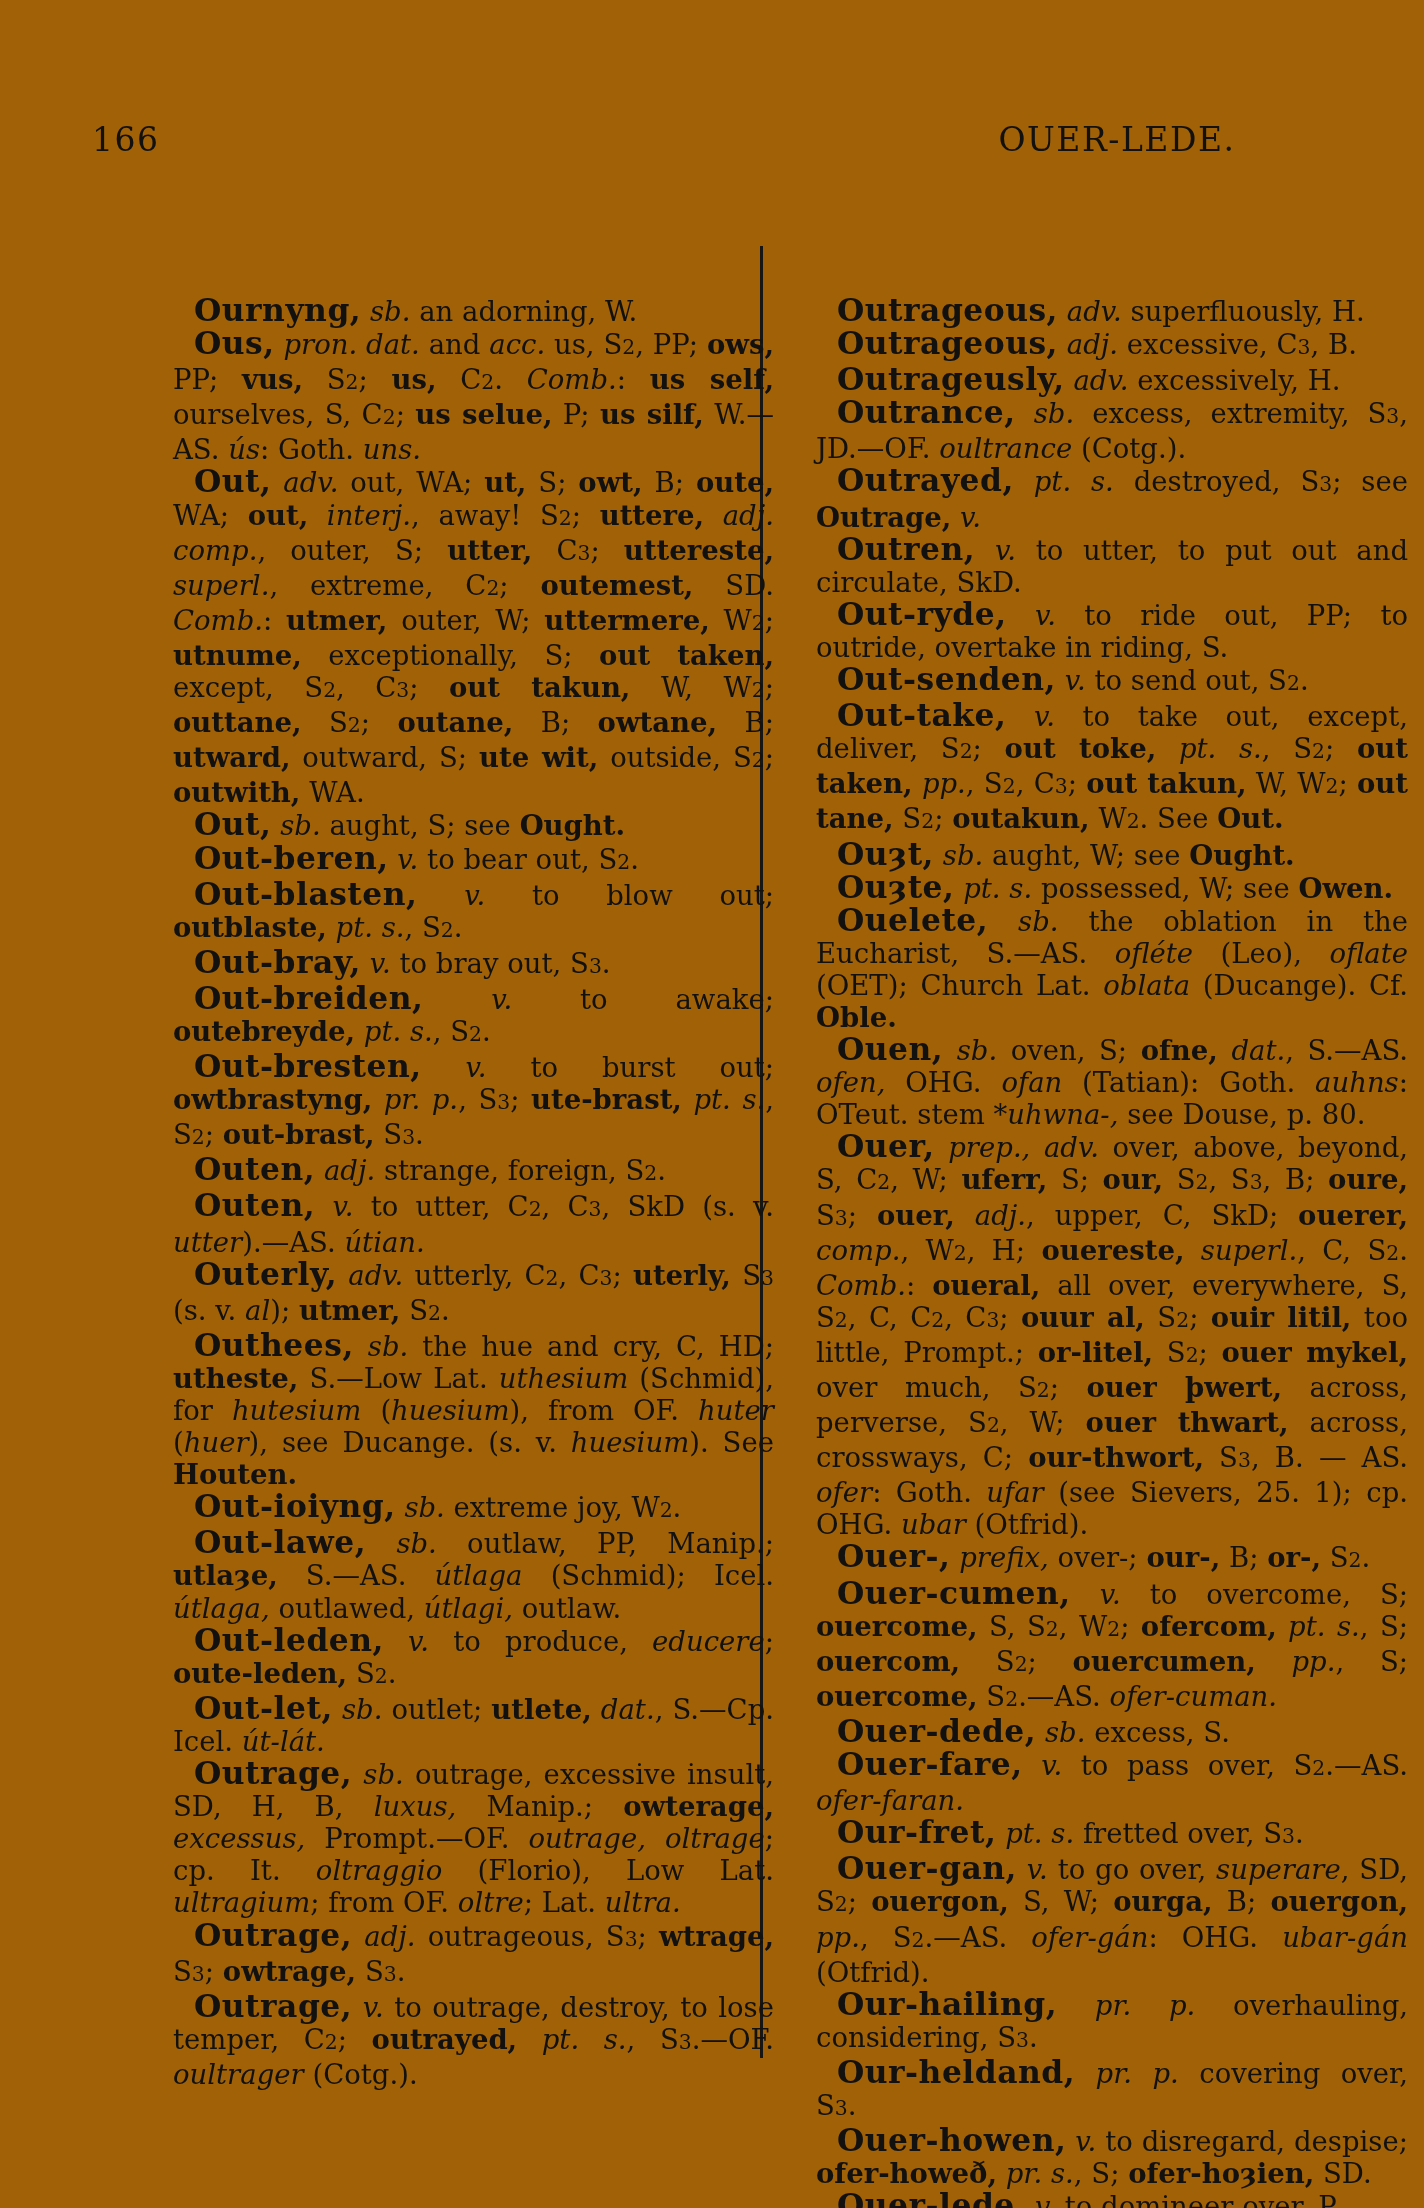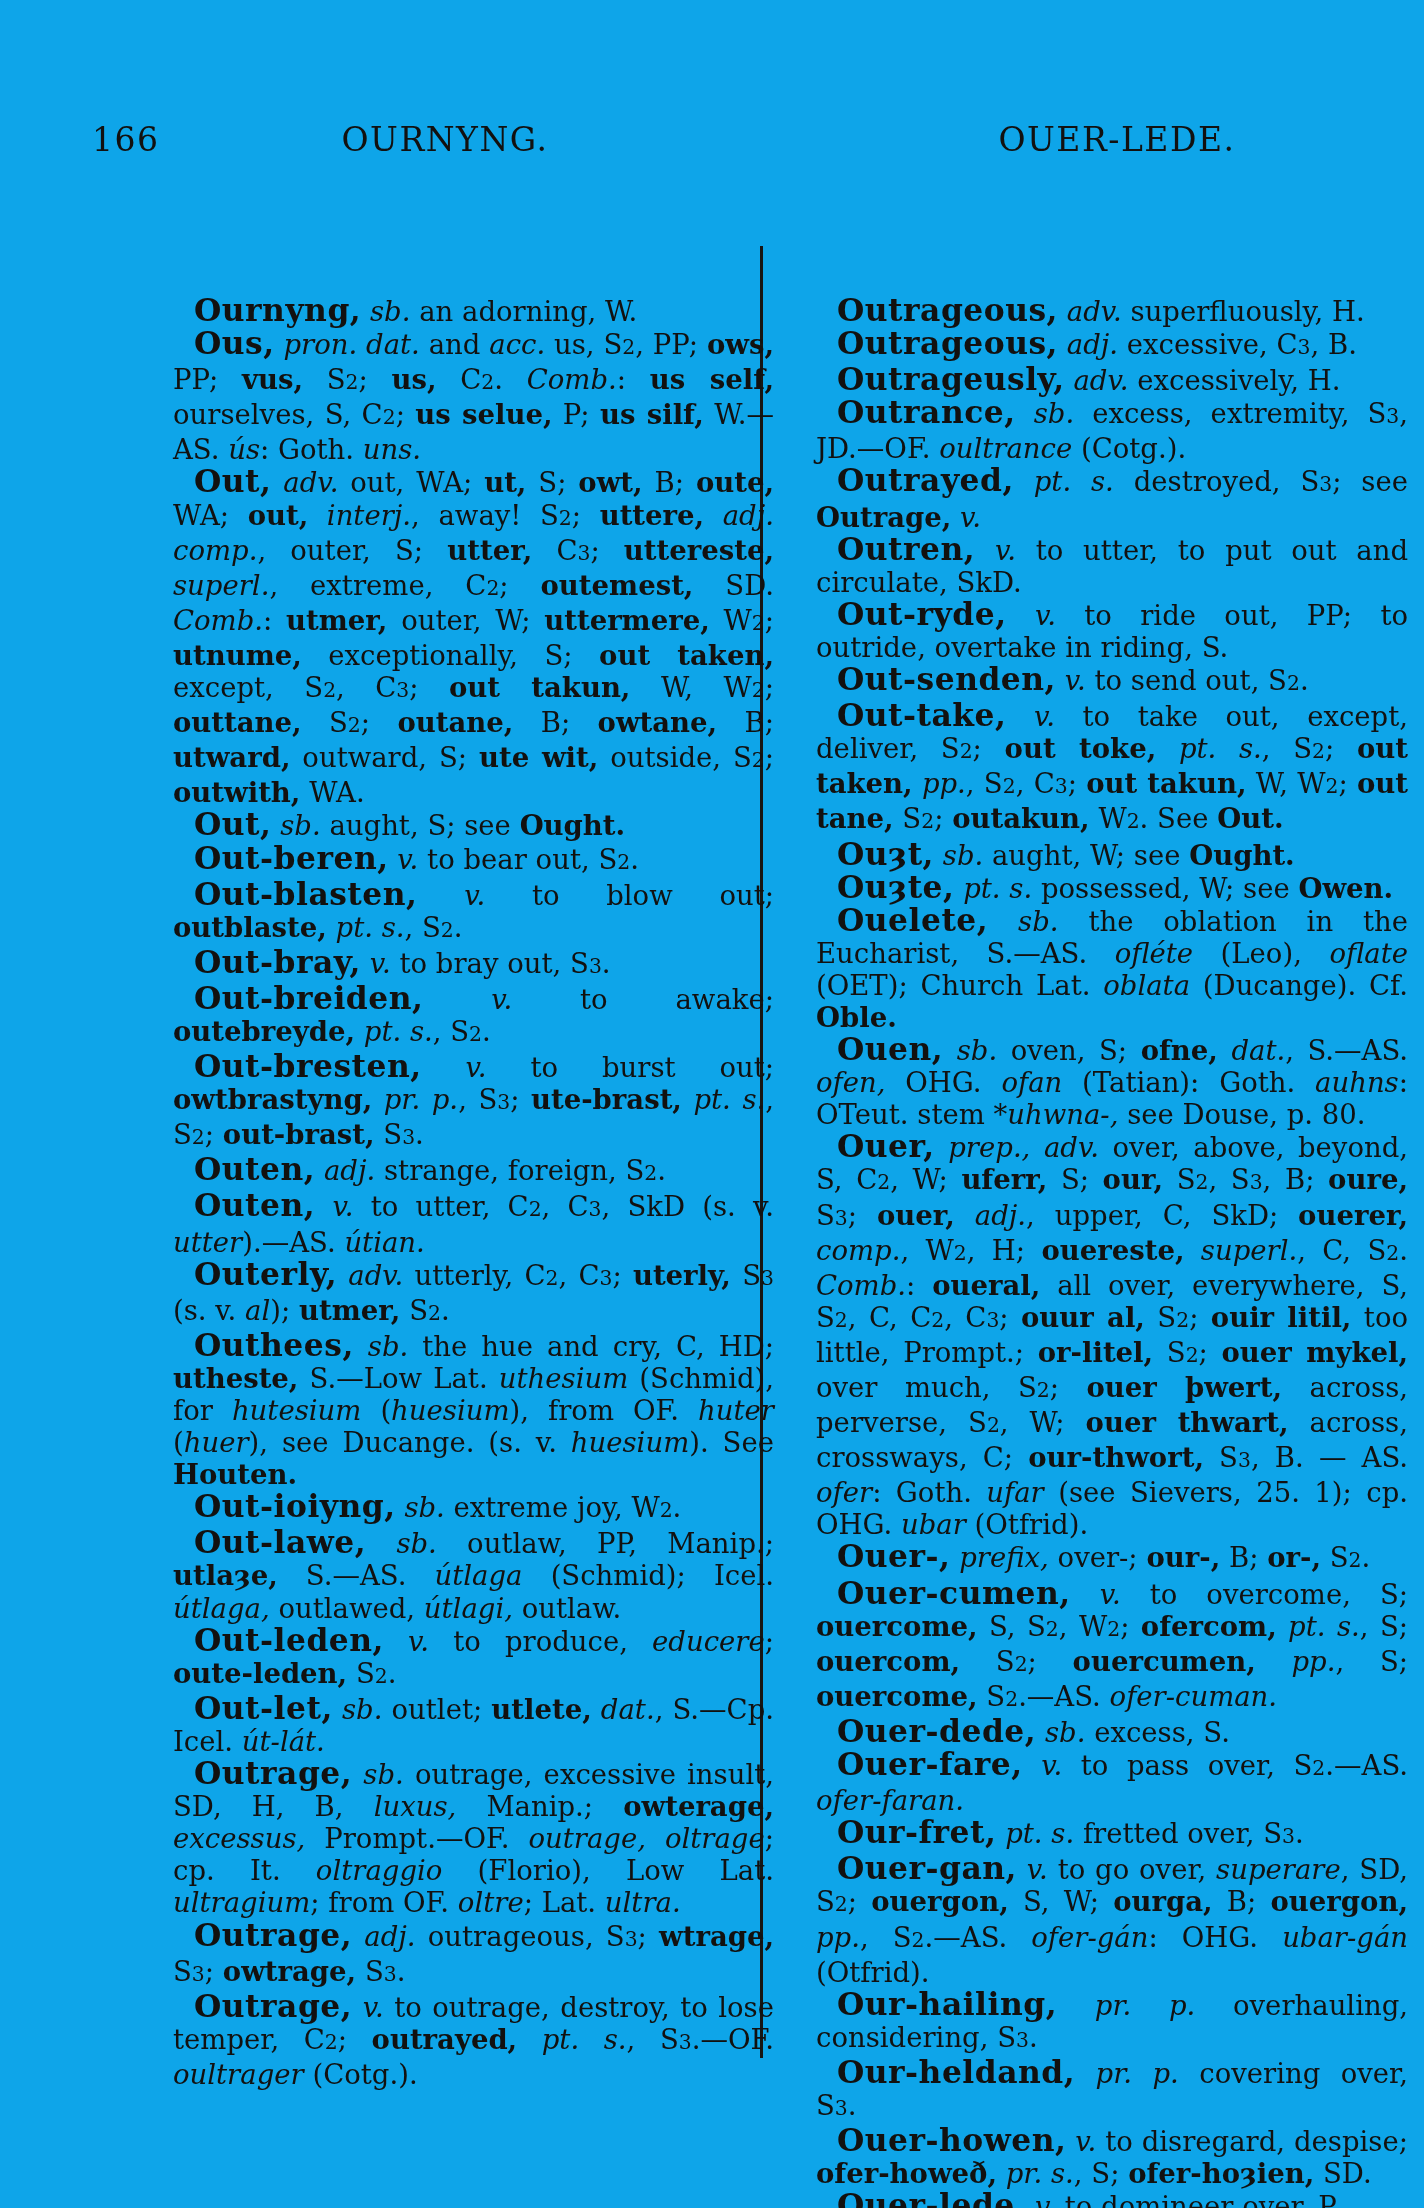--- a/index.html
+++ b/index.html
@@ -1,19 +1,19 @@
 <!DOCTYPE html>
 <html><head>
 <meta charset="utf-8">
 <style>
   html,body{margin:0;padding:0;background:#f6f4ef;}
   .page{
     position:relative;
     width:1424px;height:2208px;
-    background:#0ea5e9;
+    background:#a16207;
     overflow:hidden;
     font-family:"DejaVu Serif","DejaVu Sans",serif;
     color:#121110;
   }
   .running-head{
     position:absolute;top:120px;height:40px;
     font-size:33px;letter-spacing:1.5px;
     white-space:nowrap;
   }
   .page-number{left:92px;}
@@ -37,21 +37,20 @@
   .b{font-weight:bold;}
   .hw{font-size:1.14em;letter-spacing:.5px;}
   .i{font-style:italic;}
   .rn{font-size:.74em;}
 </style>
 </head>
 <body>
 
 <div class="page">
   <div class="running-head page-number">166</div>
-  <div class="running-head head-left">OURNYNG.</div>
   <div class="running-head head-right">OUER-LEDE.</div>
   <div class="divider"></div>
   <div class="col col-left" id="col-left">
       <p class="entry"><span class="b hw">Ournyng,</span><span class="i"> sb.</span><span class="r"> an adorning, W.</span></p>
       <p class="entry"><span class="b hw">Ous,</span><span class="i"> pron. dat.</span><span class="r"> and </span><span class="i">acc.</span><span class="r"> us, S<span class="rn">2</span>, PP; </span><span class="b">ows,</span><span class="r"> PP; </span><span class="b">vus,</span><span class="r"> S<span class="rn">2</span>; </span><span class="b">us,</span><span class="r"> C<span class="rn">2</span>. </span><span class="i">Comb.</span><span class="r">: </span><span class="b">us self,</span><span class="r"> ourselves, S, C<span class="rn">2</span>; </span><span class="b">us selue,</span><span class="r"> P; </span><span class="b">us silf,</span><span class="r"> W.—AS. </span><span class="i">ús</span><span class="r">: Goth. </span><span class="i">uns.</span></p>
       <p class="entry"><span class="b hw">Out,</span><span class="i"> adv.</span><span class="r"> out, WA; </span><span class="b">ut,</span><span class="r"> S; </span><span class="b">owt,</span><span class="r"> B; </span><span class="b">oute,</span><span class="r"> WA; </span><span class="b">out,</span><span class="i"> interj.</span><span class="r">, away! S<span class="rn">2</span>; </span><span class="b">uttere,</span><span class="i"> adj. comp.</span><span class="r">, outer, S; </span><span class="b">utter,</span><span class="r"> C<span class="rn">3</span>; </span><span class="b">uttereste,</span><span class="i"> superl.</span><span class="r">, extreme, C<span class="rn">2</span>; </span><span class="b">outemest,</span><span class="r"> SD. </span><span class="i">Comb.</span><span class="r">: </span><span class="b">utmer,</span><span class="r"> outer, W; </span><span class="b">uttermere,</span><span class="r"> W<span class="rn">2</span>; </span><span class="b">utnume,</span><span class="r"> exceptionally, S; </span><span class="b">out taken,</span><span class="r"> except, S<span class="rn">2</span>, C<span class="rn">3</span>; </span><span class="b">out takun,</span><span class="r"> W, W<span class="rn">2</span>; </span><span class="b">outtane,</span><span class="r"> S<span class="rn">2</span>; </span><span class="b">outane,</span><span class="r"> B; </span><span class="b">owtane,</span><span class="r"> B; </span><span class="b">utward,</span><span class="r"> outward, S; </span><span class="b">ute wit,</span><span class="r"> outside, S<span class="rn">2</span>; </span><span class="b">outwith,</span><span class="r"> WA.</span></p>
       <p class="entry"><span class="b hw">Out,</span><span class="i"> sb.</span><span class="r"> aught, S; see </span><span class="b">Ought.</span></p>
       <p class="entry"><span class="b hw">Out-beren,</span><span class="i"> v.</span><span class="r"> to bear out, S<span class="rn">2</span>.</span></p>
       <p class="entry"><span class="b hw">Out-blasten,</span><span class="i"> v.</span><span class="r"> to blow out; </span><span class="b">outblaste,</span><span class="i"> pt. s.</span><span class="r">, S<span class="rn">2</span>.</span></p>
       <p class="entry"><span class="b hw">Out-bray,</span><span class="i"> v.</span><span class="r"> to bray out, S<span class="rn">3</span>.</span></p>

